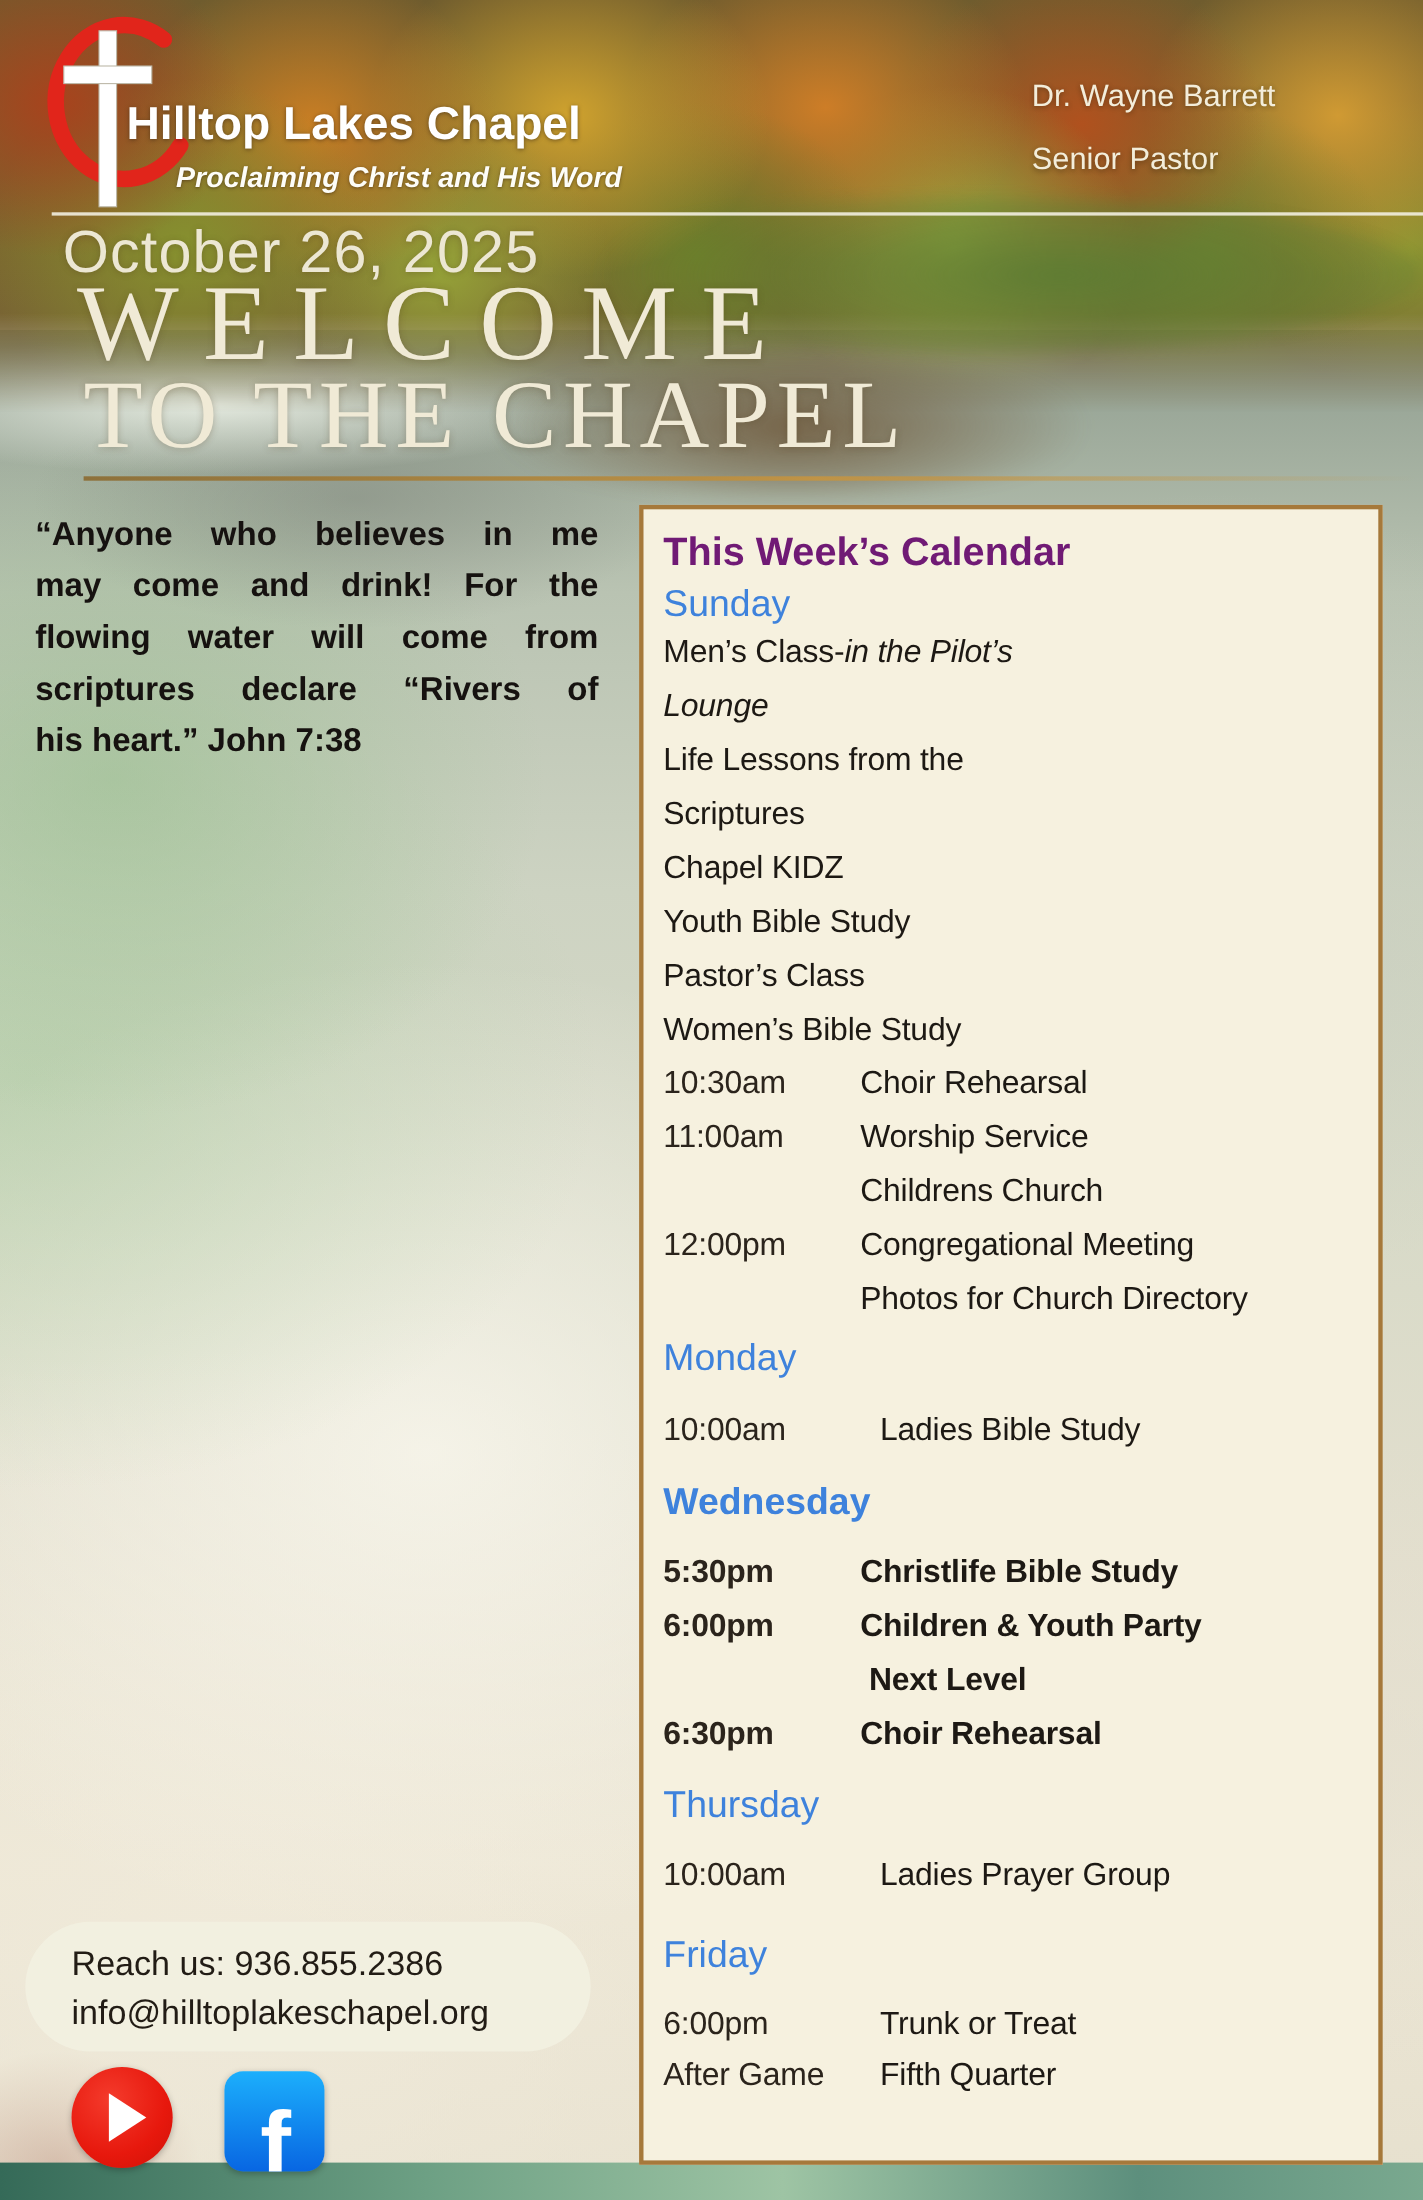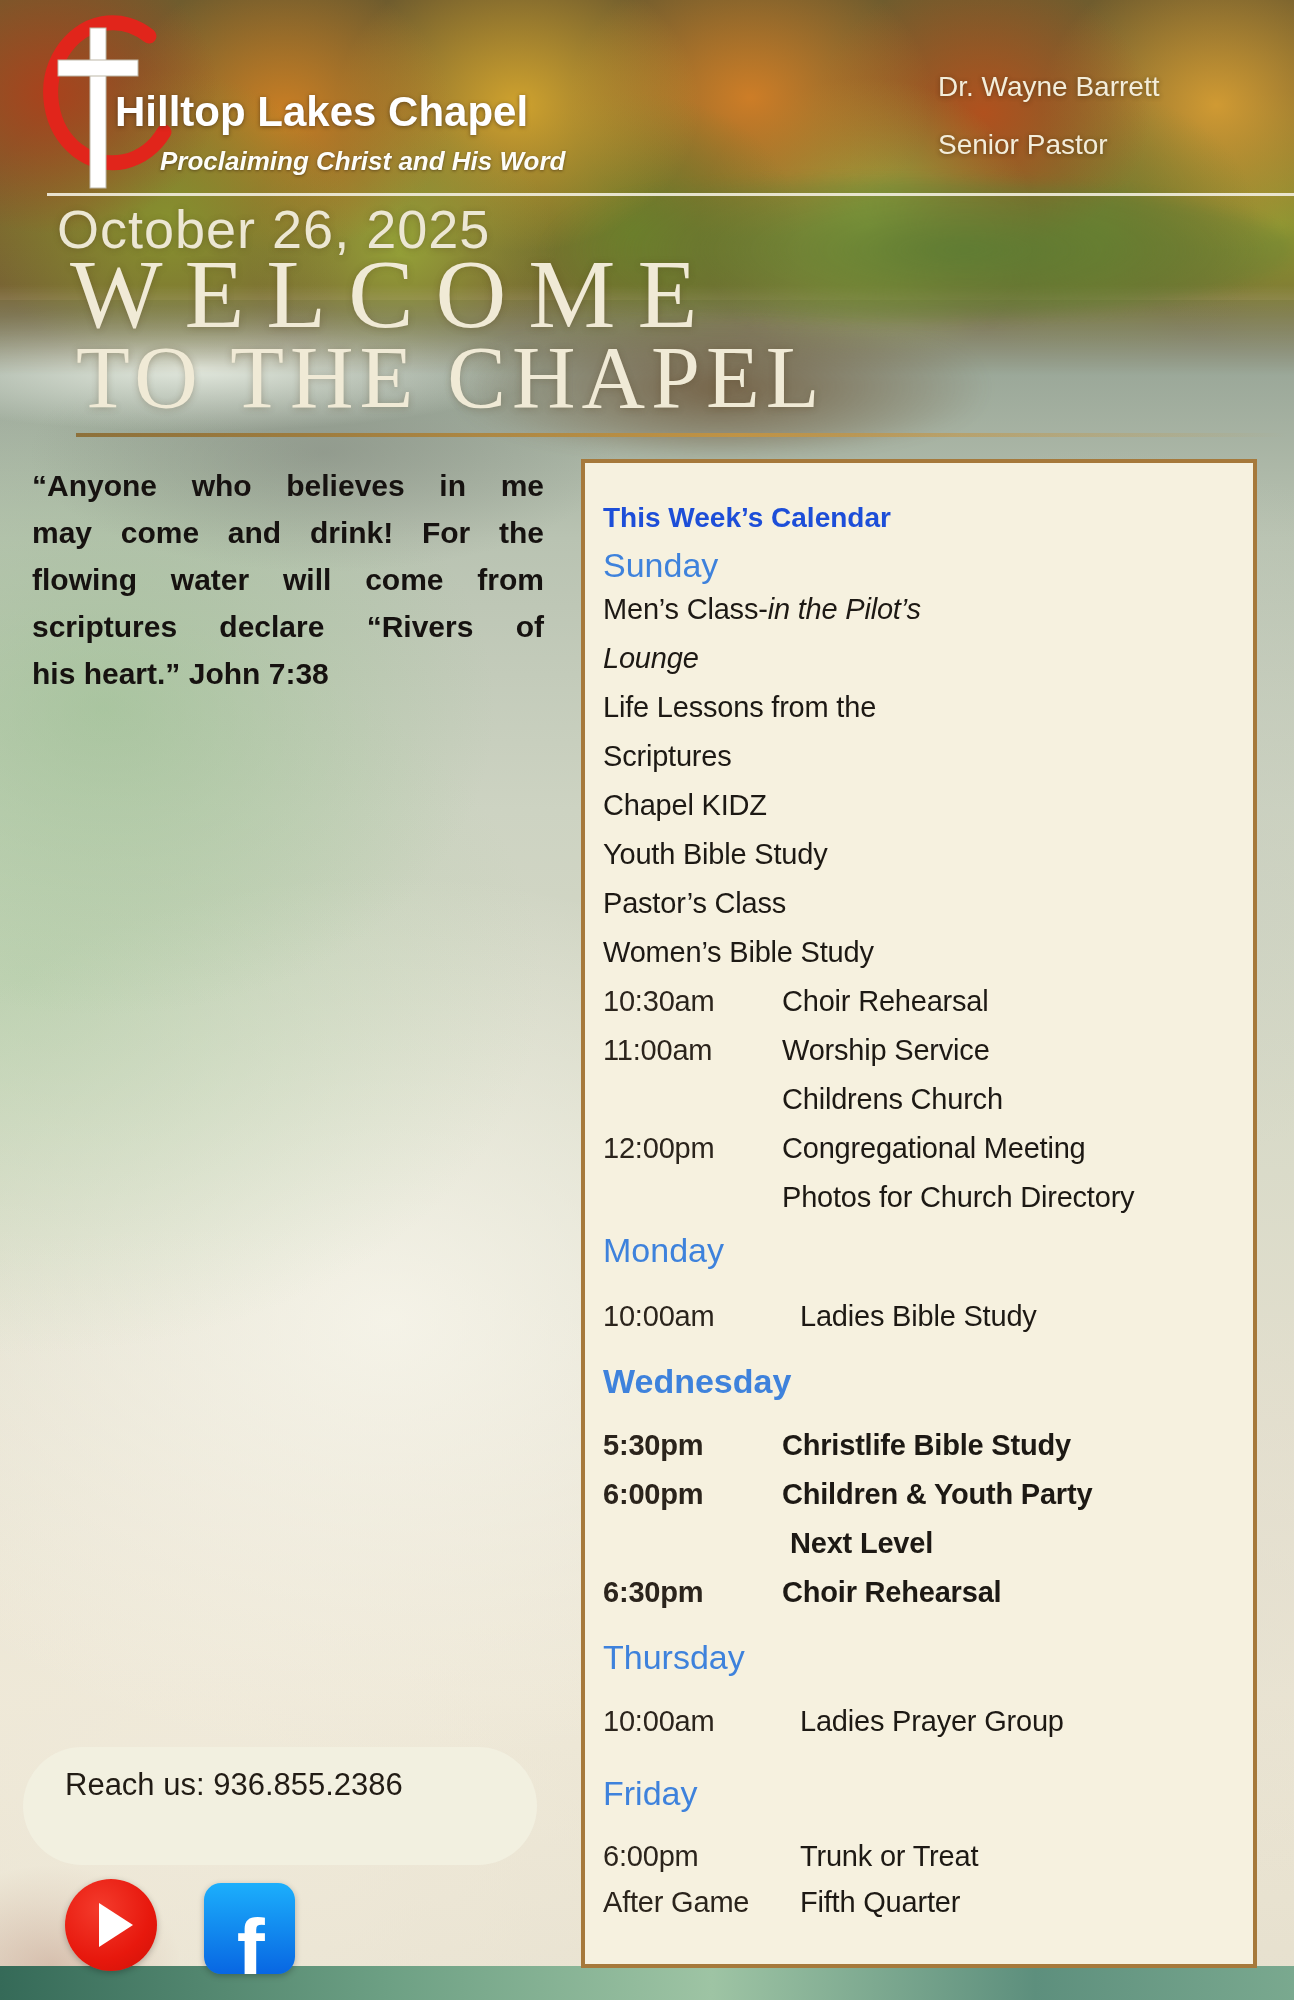--- a/index.html
+++ b/index.html
@@ -68,21 +68,21 @@
 
   
   .quote{position:absolute;left:32px;top:462px;width:512px;font-weight:bold;font-size:30px;
     line-height:47px;color:#161210;}
   .q-line{text-align:justify;text-align-last:justify;}
   .q-line.q-last{text-align-last:left;}
 
   
   .panel{position:absolute;left:581px;top:459px;width:676px;height:1509px;
     background:#f6f1df;border:4px solid #a6793b;padding:12px 18px 0 18px;}
-  .cal-title{font-size:28px;line-height:46px;font-weight:bold;color:#1d4ed8;margin:20px 0 0 0;}
+  .cal-title{font-size:36px;line-height:46px;font-weight:bold;color:#701a75;margin:4px 0 0 0;}
   .day{margin-top:0;}
   .day-sunday{margin-top:4px;}
   .day-monday{margin-top:8px;}
   .day-wednesday{margin-top:20px;font-weight:bold;}
   .day-thursday{margin-top:20px;}
   .day-friday{margin-top:27px;}
   .day-header{font-size:34px;line-height:40px;color:#3e82dc;margin-bottom:20px;}
   .day-sunday .day-header{margin-bottom:0;}
   .day-monday .day-header{margin-bottom:22px;}
   .cal-row{display:flex;}
@@ -242,20 +242,21 @@
             <div class="events">
               <div class="event-line"><span>Fifth Quarter</span></div>
             </div>
           </div>
         </div>
       </div>
   </div>
 
   <div class="contact">
     <div>Reach us: 936.855.2386</div>
+    <div>info@hilltoplakeschapel.org</div>
   </div>
 
   <div class="yt">
     <div class="yt-tri"></div>
   </div>
   <div class="fb">
     <div class="fb-f">f</div>
   </div>
 
 </div>

